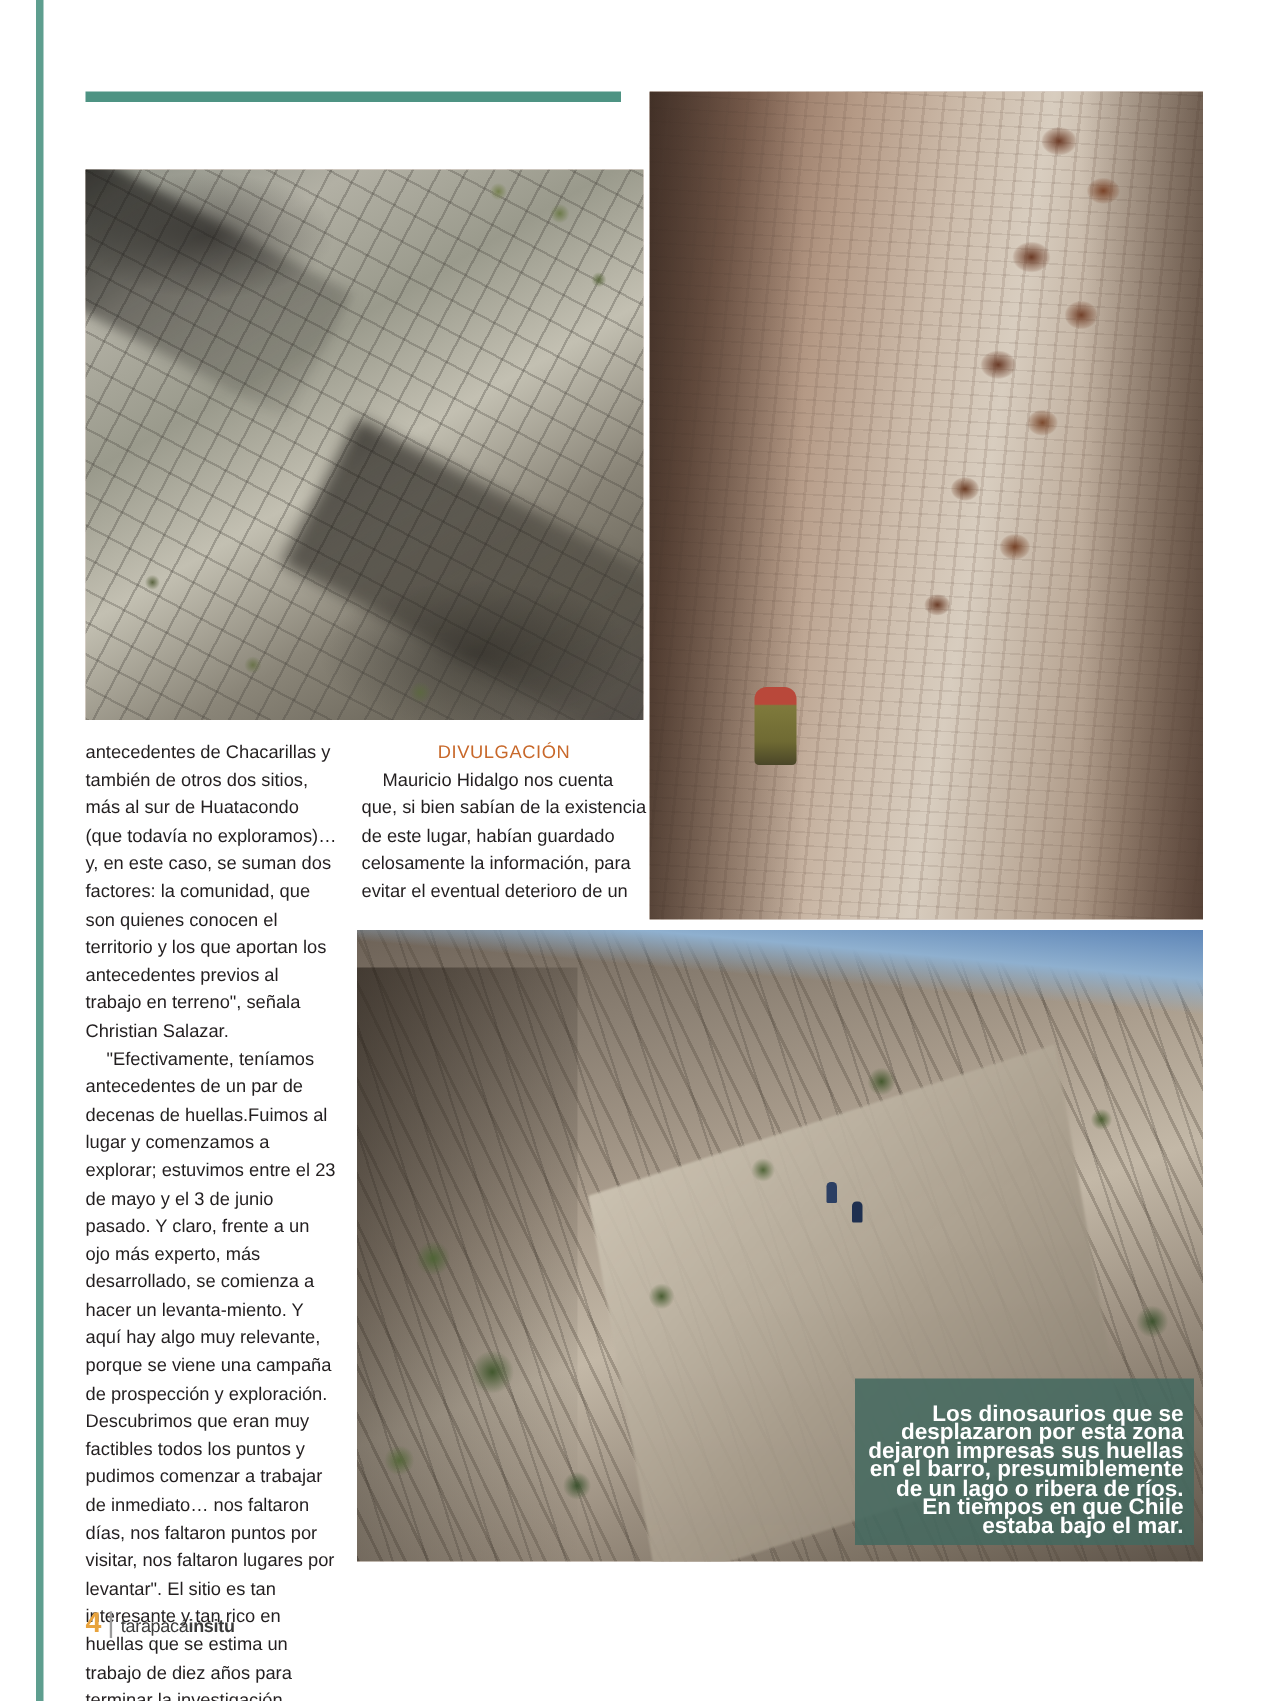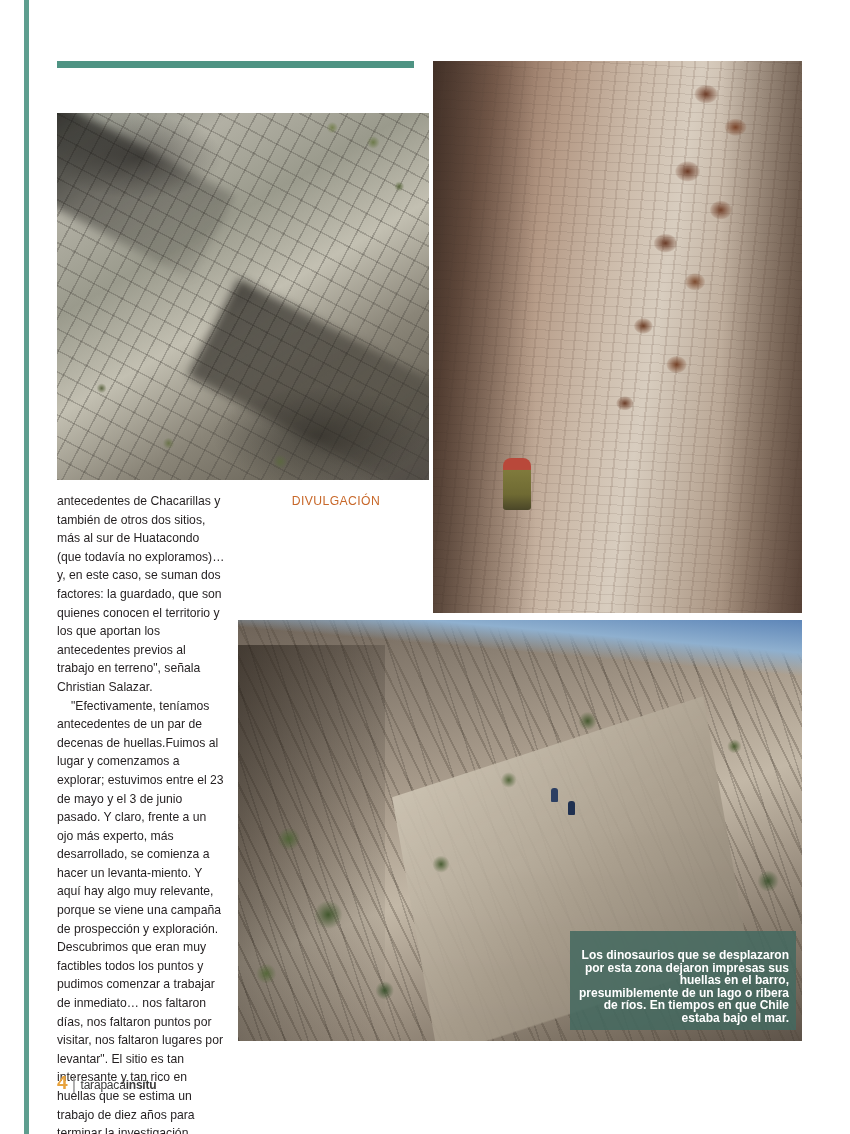--- a/index.html
+++ b/index.html
@@ -203,21 +203,21 @@
   }
 
   
   .photo-caption {
     position: absolute;
     right: 6px;
     bottom: 11px;
     width: 226px;
     background: rgba(68,105,96,0.86);
     color: #ffffff;
-    font-size: 12px;
+    font-size: 15px;
     line-height: 12.5px;
     text-align: right;
     padding: 18px 7px 6px 7px;
     box-sizing: border-box;
     font-weight: bold;
     margin-left: 15px;
   }
 
   
   .col {
@@ -309,26 +309,27 @@
     <div class="inner"></div>
     <div class="slab"></div>
     <div class="darkleft"></div>
     <div class="bush"></div>
     <div class="person-a"></div>
     <div class="person-b"></div>
     <div class="photo-caption">Los dinosaurios que se desplazaron por esta zona dejaron impresas sus huellas en el barro, presumiblemente de un lago o ribera de ríos. En tiempos en que Chile estaba bajo el mar.</div>
   </div>
 
   <div class="col" id="col-left">
-    <p>antecedentes de Chacarillas y también de otros dos sitios, más al sur de Huatacondo (que todavía no exploramos)… y, en este caso, se suman dos factores: la guardado, que son quienes conocen el territorio y los que aportan los antecedentes previos al trabajo en terreno", señala Christian Salazar.</p>
+    <p>antecedentes de Chacarillas y también de otros dos sitios, más al sur de Huatacondo (que todavía no exploramos)… y, en este caso, se suman dos factores: la comunidad, que son quienes conocen el territorio y los que aportan los antecedentes previos al trabajo en terreno", señala Christian Salazar.</p>
     <p>"Efectivamente, teníamos antecedentes de un par de decenas de huellas.Fuimos al lugar y comenzamos a explorar; estuvimos entre el 23 de mayo y el 3 de junio pasado. Y claro, frente a un ojo más experto, más desarrollado, se comienza a hacer un levanta-miento. Y aquí hay algo muy relevante, porque se viene una campaña de prospección y exploración. Descubrimos que eran muy factibles todos los puntos y pudimos comenzar a trabajar de inmediato… nos faltaron días, nos faltaron puntos por visitar, nos faltaron lugares por levantar". El sitio es tan interesante y tan rico en huellas que se estima un trabajo de diez años para terminar la investigación.</p>
   </div>
 
   <div class="col" id="col-middle">
     <p class="kicker">DIVULGACIÓN</p>
+    <p>Mauricio Hidalgo nos cuenta que, si bien sabían de la existencia de este lugar, habían guardado celosamente la información, para evitar el eventual deterioro de un</p>
   </div>
 
   <div class="footer">
     <span class="pagenum">4</span>
     <span class="divider">|</span>
     <span class="brand"><span>tarapacá</span><b>insitu</b></span>
   </div>
 
 </div>
 

